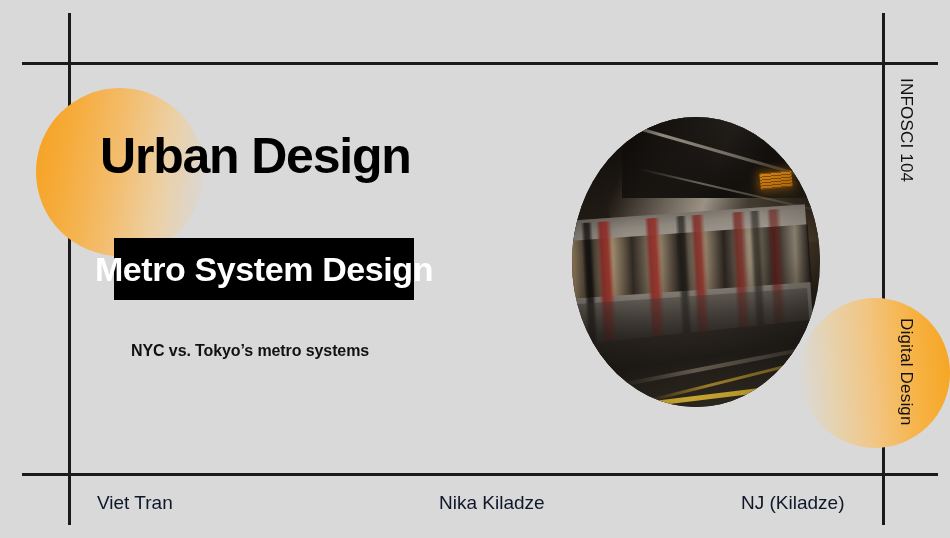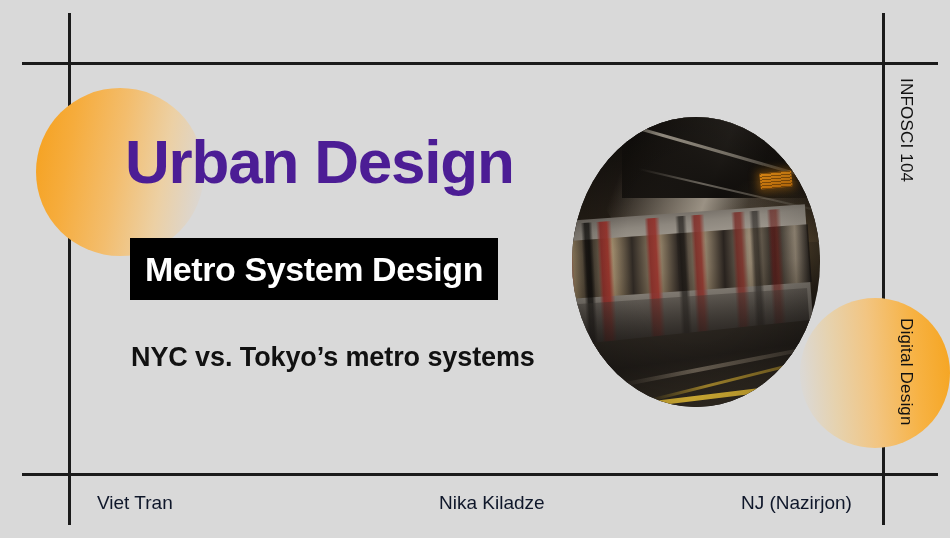--- a/index.html
+++ b/index.html
@@ -58,39 +58,38 @@
         #f7b243 24%,
         #f2c582 52%,
         #e6d2ae 76%,
         #dcd8d2 94%,
         #d9d9d9 100%);
   }
 
   
   #title {
     position: absolute;
-    left: 125px;
+    left: 100px;
     top: 131px;
-    font-size: 62px;
+    font-size: 50px;
     font-weight: bold;
-    color: #4c1d95;
+    color: #000000;
     letter-spacing: -1.2px;
     line-height: 1;
     white-space: nowrap;
   }
 
   
   #banner {
     position: absolute;
     left: 114px;
     top: 238px;
-    width: 368px;
+    width: 300px;
     height: 62px;
     background: #000000;
-    margin-left: 16px;
   }
   #banner-text {
     position: absolute;
     left: 0;
     top: 0;
     width: 100%;
     height: 100%;
     display: flex;
     align-items: center;
     justify-content: center;
@@ -99,21 +98,21 @@
     font-weight: bold;
     letter-spacing: -0.4px;
     white-space: nowrap;
   }
 
   
   #subtitle {
     position: absolute;
     left: 131px;
     top: 342px;
-    font-size: 27px;
+    font-size: 16px;
     font-weight: bold;
     color: #111111;
     letter-spacing: -0.1px;
     white-space: nowrap;
   }
 
   
   .vlabel {
     position: absolute;
     font-size: 17px;
@@ -376,15 +375,15 @@
     <div id="banner-text">Metro System Design</div>
   </div>
 
   <div id="subtitle">NYC vs. Tokyo’s metro systems</div>
 
   <div class="vlabel" id="vlabel-course">INFOSCI 104</div>
   <div class="vlabel" id="vlabel-dept">Digital Design</div>
 
   <div class="footer-name" id="footer-name-0">Viet Tran</div>
   <div class="footer-name" id="footer-name-1">Nika Kiladze</div>
-  <div class="footer-name" id="footer-name-2">NJ (Nazirjon)</div>
+  <div class="footer-name" id="footer-name-2">NJ (Kiladze)</div>
 
 </div>
 
 </body></html>

